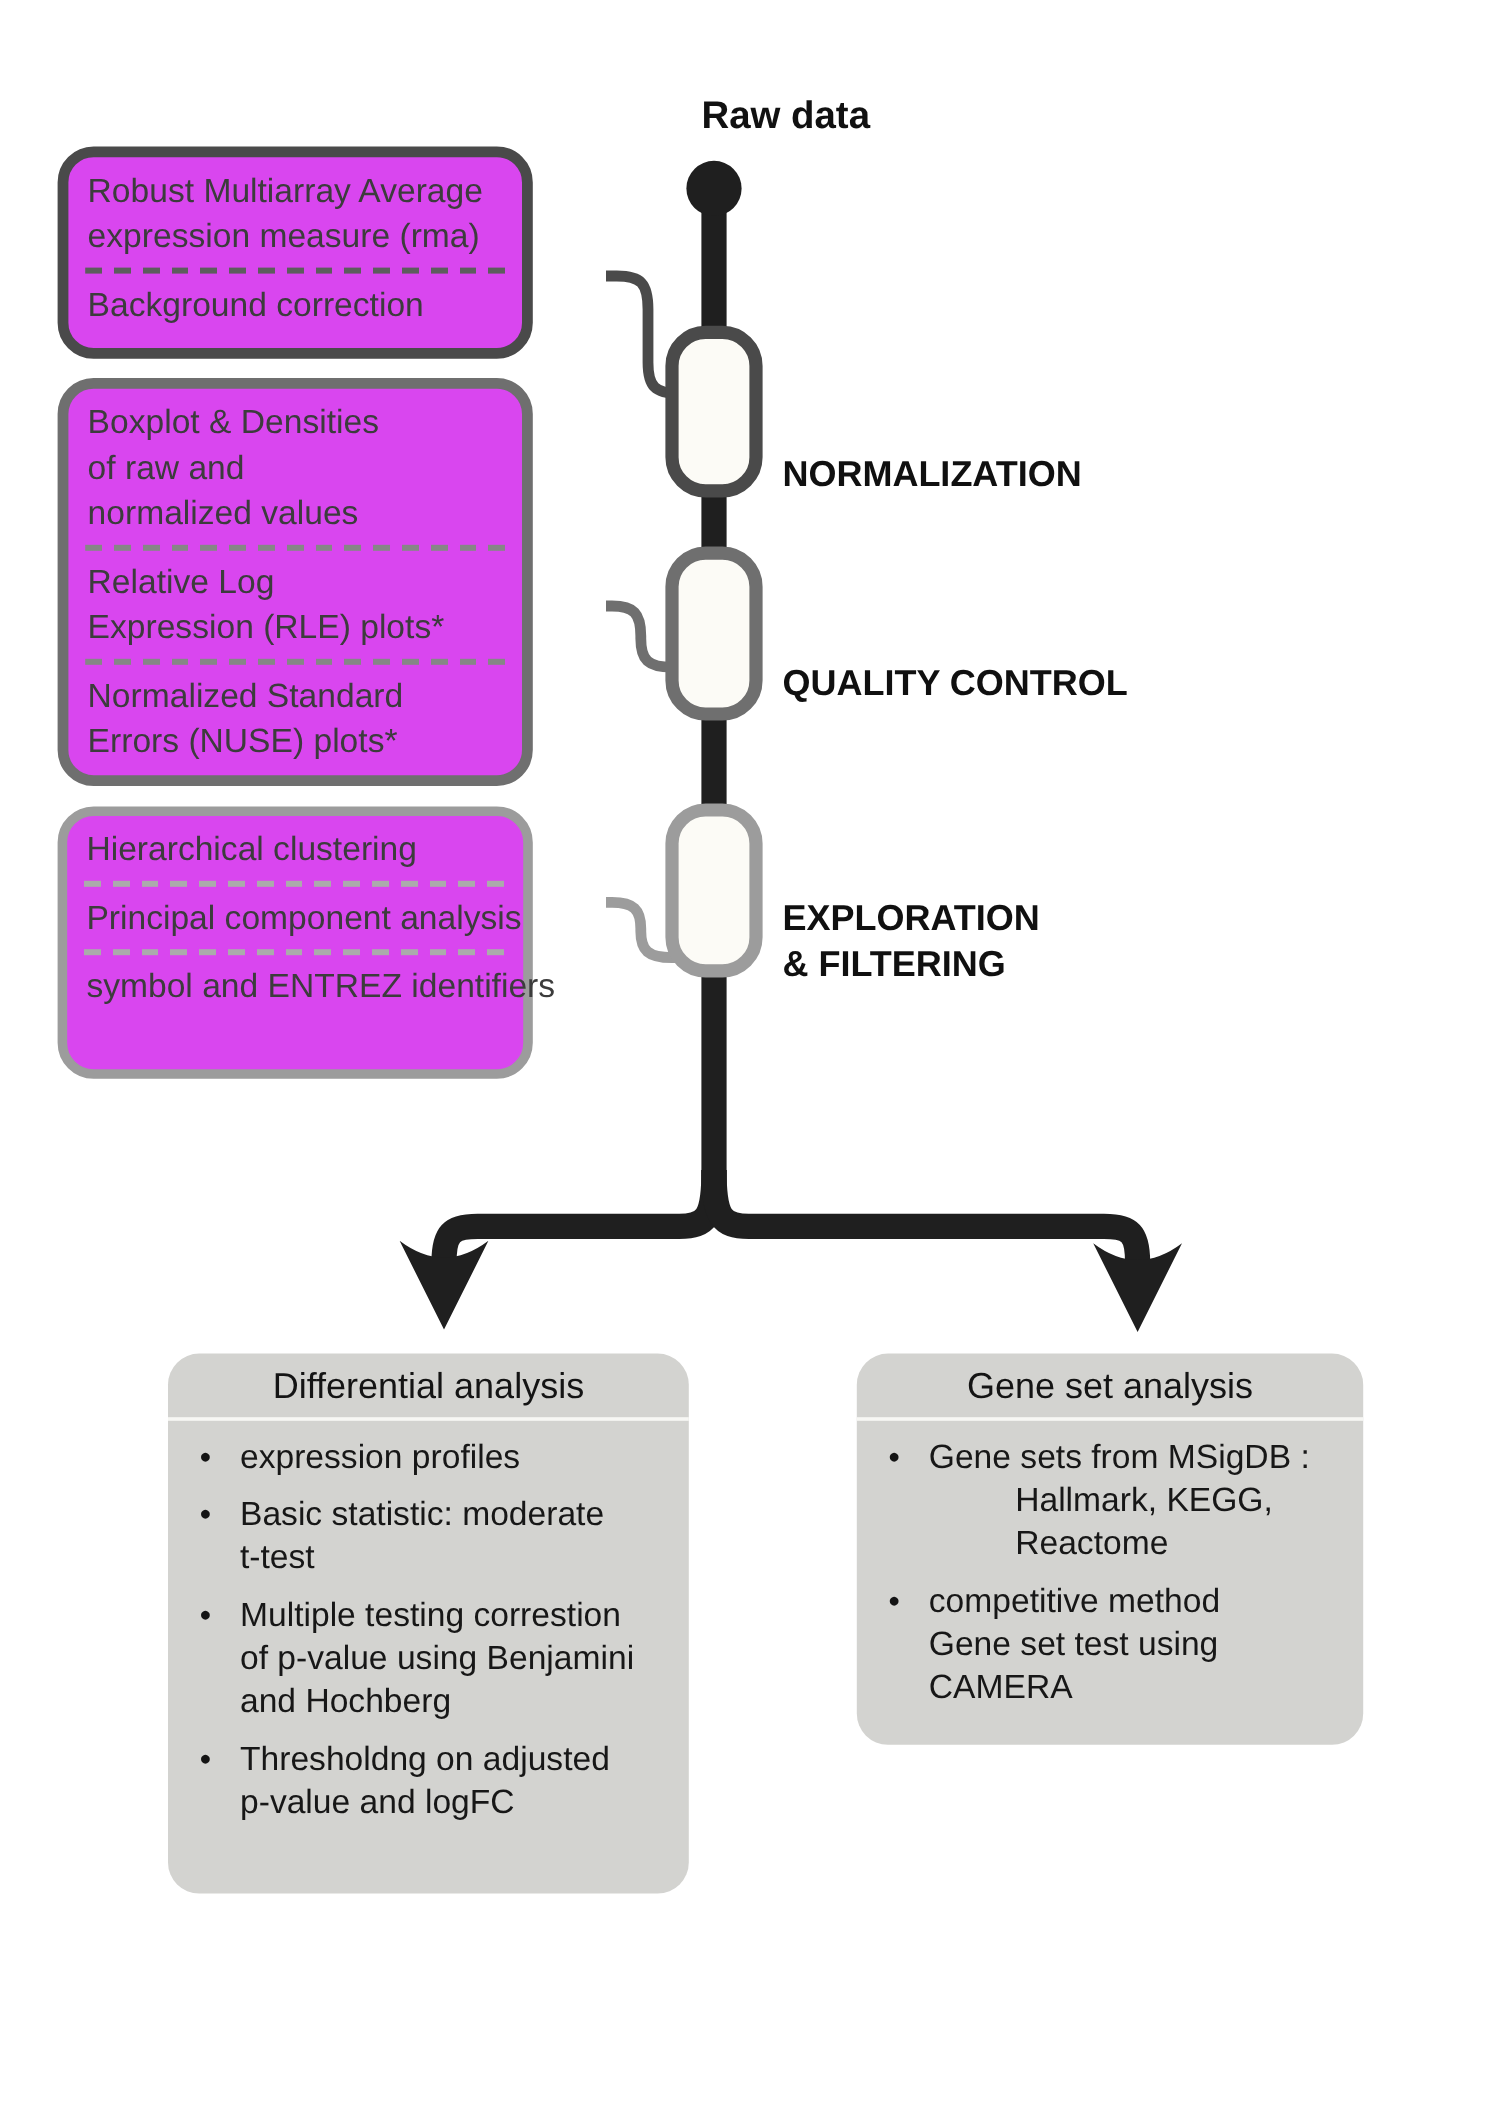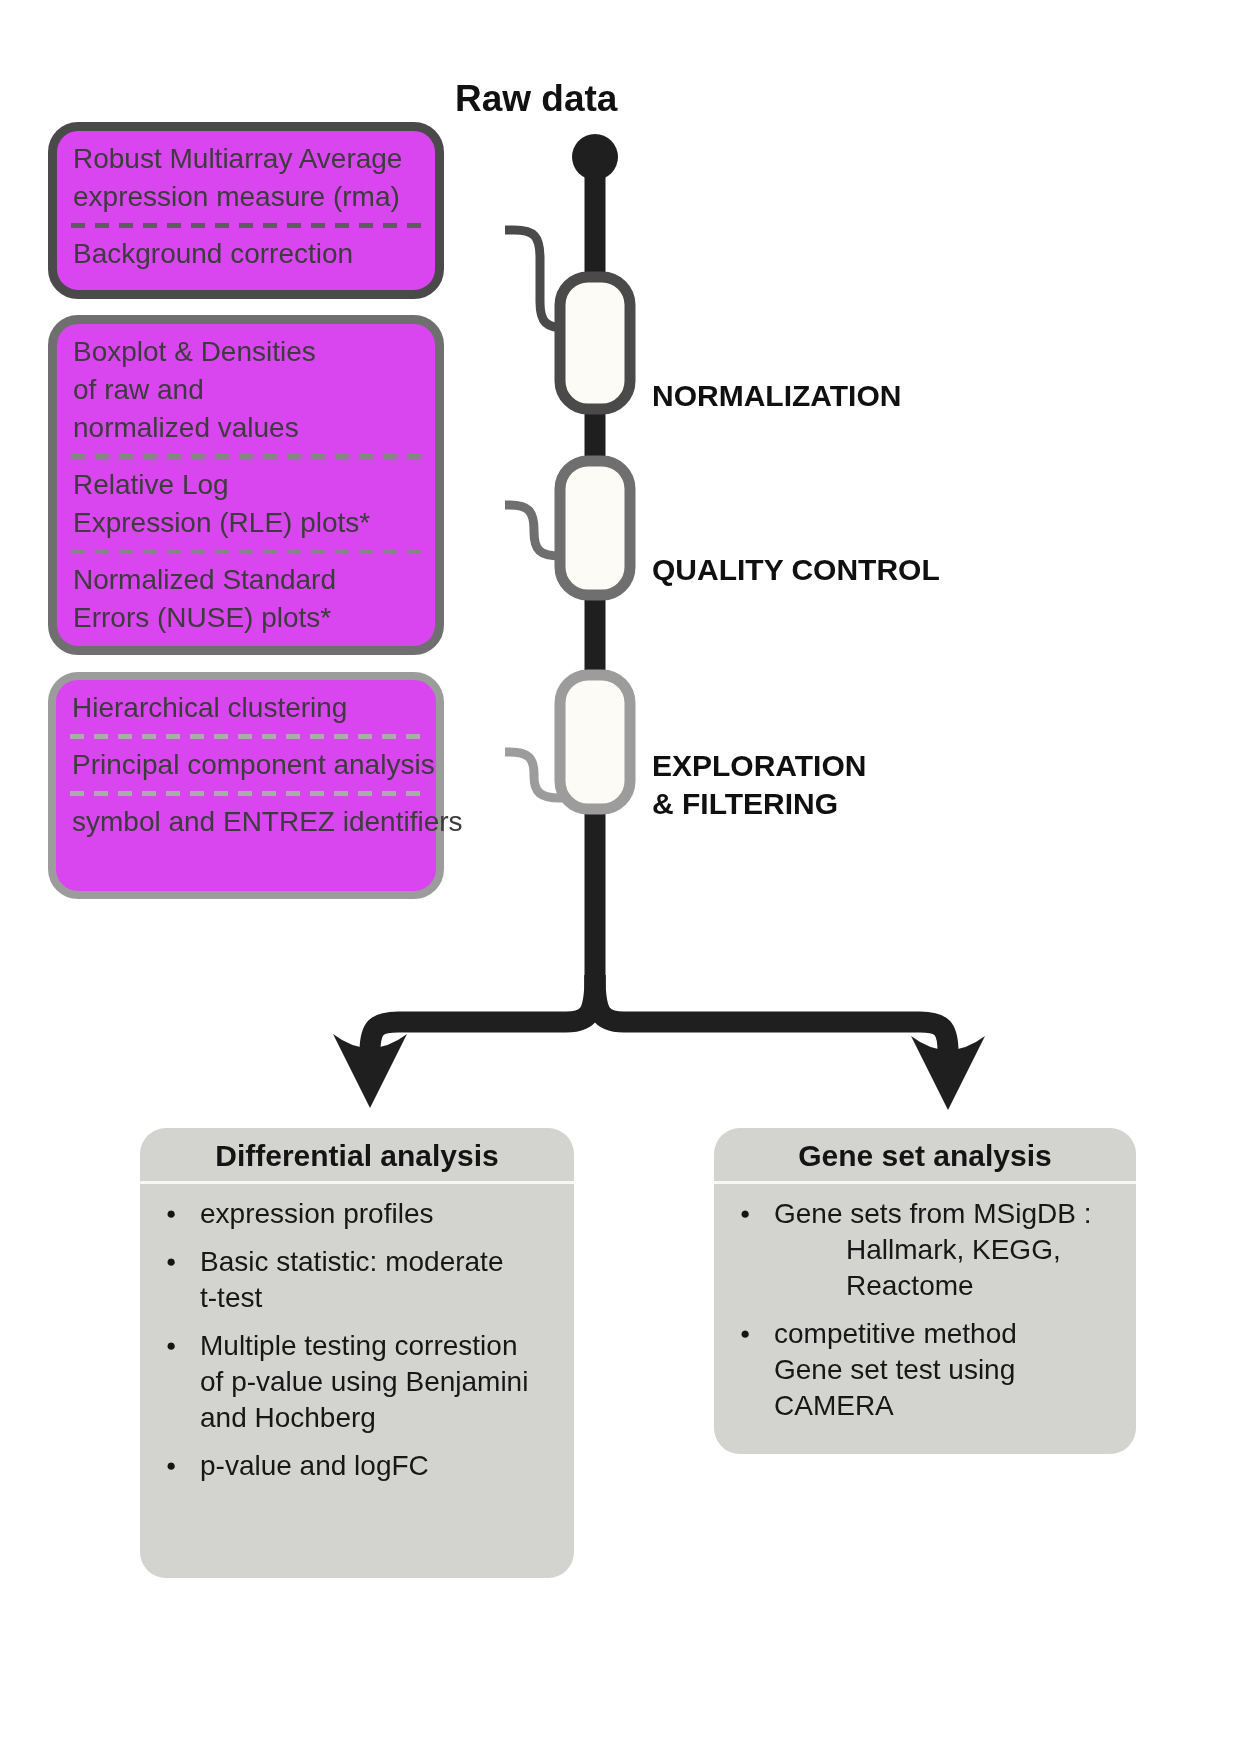--- a/index.html
+++ b/index.html
@@ -16,22 +16,22 @@
   .hook1{stroke:var(--box1-border,#4a4a4a);}
   .hook2{stroke:var(--box2-border,#6f6f6f);}
   .hook3{stroke:var(--box3-border,#9c9c9c);}
   .node{fill:var(--node-fill,#fcfbf6);stroke-width:11;}
   .node1{stroke:var(--box1-border,#4a4a4a);}
   .node2{stroke:var(--box2-border,#6f6f6f);}
   .node3{stroke:var(--box3-border,#9c9c9c);}
 
   
   .raw-label{
-    position:absolute;left:455px;top:78px;width:270px;text-align:left;
-    font-size:37px;font-weight:bold;color:#111;
+    position:absolute;left:455px;top:78px;width:270px;text-align:right;
+    font-size:32px;font-weight:bold;color:#111;
   }
 
   
   .pbox{
     position:absolute;left:48px;width:396px;box-sizing:border-box;
     background:#d946ef;border-radius:30px;padding:4px 14px;
   }
   .pbox1{top:122px;height:177px;border:9px solid var(--box1-border,#4a4a4a);}
   .pbox2{top:315px;height:340px;border:9px solid var(--box2-border,#6f6f6f);}
   .pbox3{top:672px;height:227px;border:8px solid var(--box3-border,#9c9c9c);}
@@ -49,21 +49,21 @@
     line-height:38px;color:var(--stage-text,#101010);white-space:nowrap;margin-top:43px;
   }
   .stage1{top:334px;}
   .stage2{top:508px;}
   .stage3{top:704px;}
 
   
   .rbox{position:absolute;background:var(--result-bg,#d3d3d0);border-radius:26px;box-sizing:border-box;}
   .rbox-left{left:140px;top:1128px;width:434px;height:450px;}
   .rbox-right{left:714px;top:1128px;width:422px;height:326px;}
-  .rtitle{text-align:center;font-size:30px;padding:11px 6px 8px;color:#141414;font-weight:bold;}
+  .rtitle{text-align:center;font-size:30px;padding:11px 6px 8px;color:#141414;}
   .rsep{height:3px;background:#f7f7f4;}
   .ritems{padding:12px 8px 0 26px;}
   .ritem{display:flex;margin-bottom:12px;}
   .bullet{flex:0 0 34px;width:34px;font-size:17px;line-height:36px;color:#141414;}
   .itext{flex:1;}
   .iline{display:block;font-size:28px;line-height:36px;color:var(--result-text,#171717);white-space:nowrap;}
   .iline.ind{margin-left:72px;}
 </style>
 </head>
 <body>
@@ -162,20 +162,21 @@
         <span class="bullet">●</span>
         <span class="itext">
           <span class="iline">Multiple testing correstion</span>
           <span class="iline">of p-value using Benjamini</span>
           <span class="iline">and Hochberg</span>
         </span>
       </div>
       <div class="ritem">
         <span class="bullet">●</span>
         <span class="itext">
+          <span class="iline">Thresholdng on adjusted</span>
           <span class="iline">p-value and logFC</span>
         </span>
       </div>
     </div>
   </div>
 
   <div class="rbox rbox-right">
     <div class="rtitle">Gene set analysis</div>
     <div class="rsep"></div>
     <div class="ritems">

